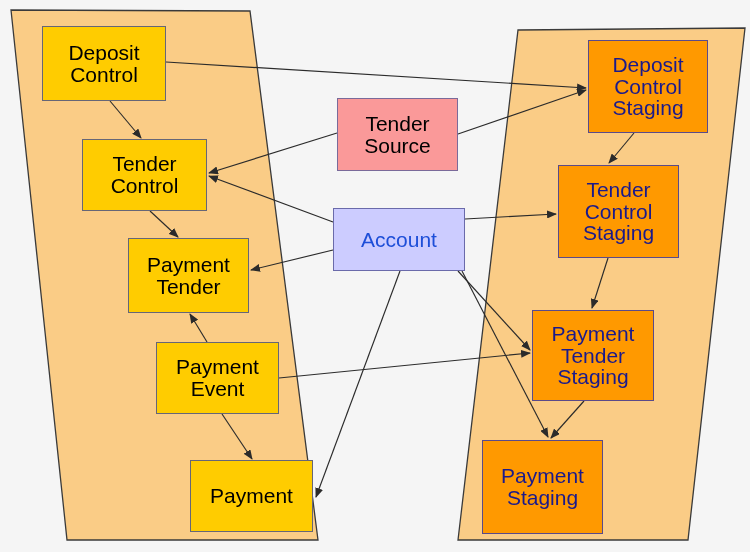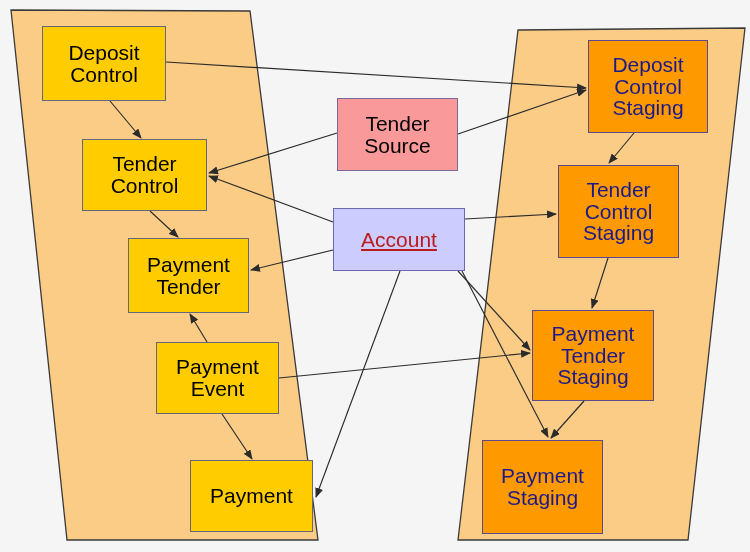--- a/index.html
+++ b/index.html
@@ -45,23 +45,22 @@
     color: #1a1a8c;
     border-color: #5a4a8a;
   }
   .node.tender-source {
     background: #fa9999;
     color: #000000;
     border-color: #7a6a9a;
   }
   .node.account {
     background: #ccccff;
-    color: #b91c1c;
+    color: #1d4ed8;
     border-color: #6a6aaa;
-    text-decoration: underline;
   }
   .node-label {
     display: block;
     pointer-events: none;
   }
 </style>
 </head>
 <body>
 
 <div id="stage">

